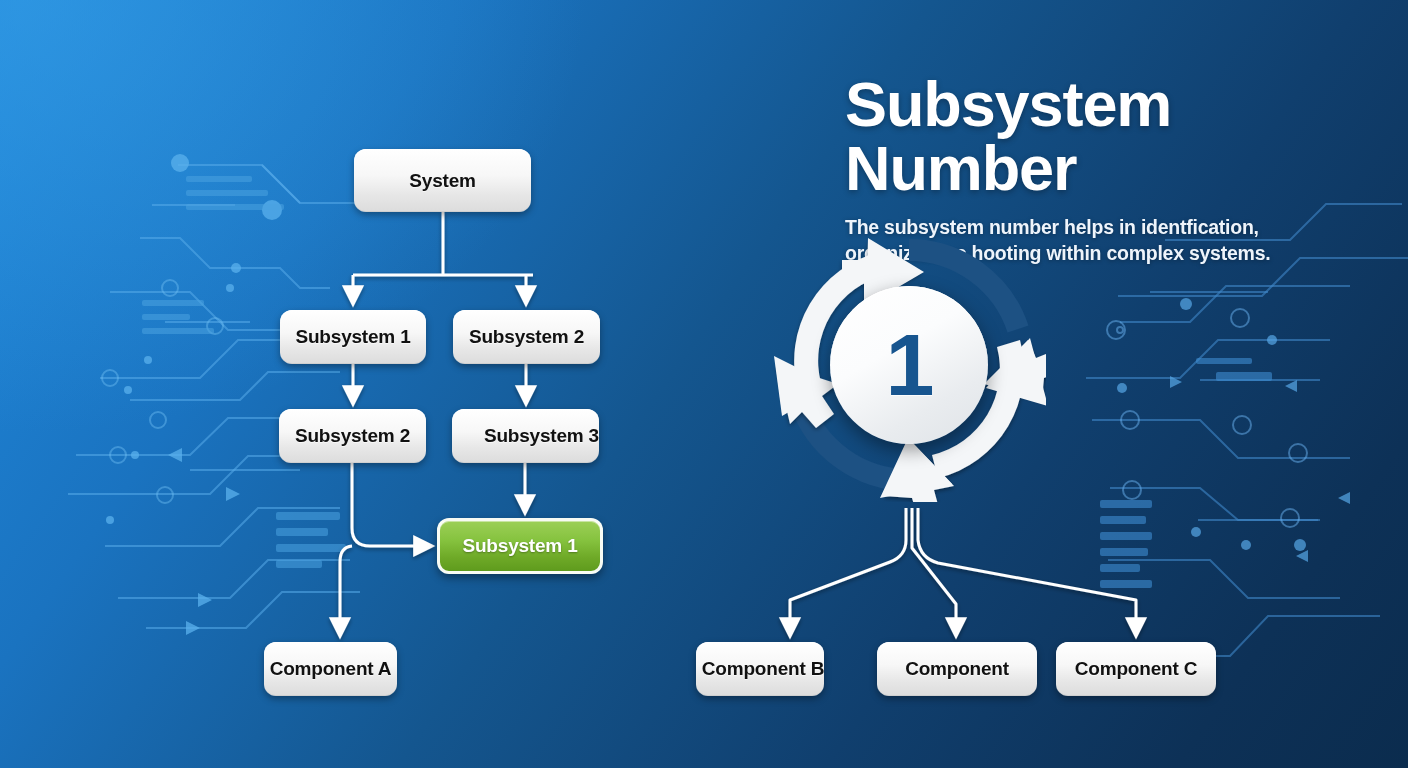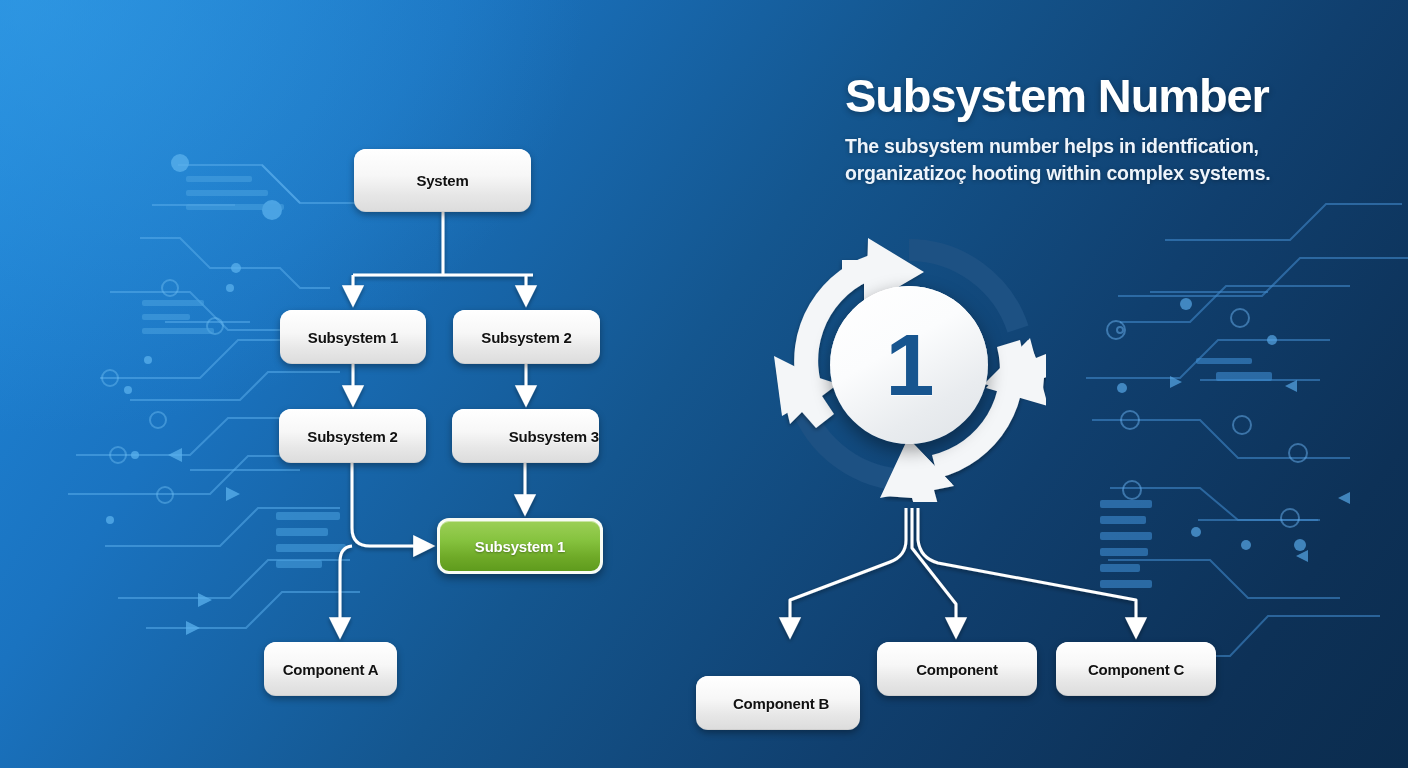--- a/index.html
+++ b/index.html
@@ -34,21 +34,21 @@
   }
 
   
   .node {
     position:absolute;
     display:flex; align-items:center; justify-content:center;
     border-radius:12px;
     background:linear-gradient(180deg,#ffffff 0%,#f7f7f7 42%,#e7e7e7 72%,#dcdcdc 100%);
     color:#111;
     font-weight:bold;
-    font-size:15px;
+    font-size:19px;
     letter-spacing:-0.2px;
     box-shadow:
       0 3px 7px rgba(0,0,0,0.34),
       0 1px 0 rgba(255,255,255,0.9) inset,
       0 -1px 0 rgba(0,0,0,0.06) inset;
     text-shadow:0 1px 0 rgba(255,255,255,0.65);
     white-space:nowrap;
   }
   .node.green {
     background:linear-gradient(180deg,#9ccf57 0%,#86c33f 38%,#6faa28 72%,#5f9b1d 100%);
@@ -60,21 +60,21 @@
       0 1px 0 rgba(255,255,255,0.45) inset;
   }
 
   
   .headline {
     position:absolute;
     left:845px; top:72px;
     width:520px;
   }
   .headline h1 {
-    font-size:47px;
+    font-size:63px;
     line-height:1.02;
     font-weight:bold;
     color:#ffffff;
     letter-spacing:-1.1px;
     text-shadow:0 2px 6px rgba(0,0,0,0.32);
   }
   .headline p {
     margin-top:13px;
     font-size:19.5px;
     line-height:1.38;
@@ -314,21 +314,21 @@
   </div>
 
   <div class="node green" style="left:437px; top:518px; width:166px; height:56px;">
     <span>Subsystem 1</span>
   </div>
 
   <div class="node" style="left:264px; top:642px; width:133px; height:54px;">
     <span>Component A</span>
   </div>
 
-  <div class="node" style="left:696px; top:676px; width:164px; height:54px;padding-left:6px;">
+  <div class="node" style="left:696px; top:642px; width:128px; height:54px;padding-left:6px;">
     <span>Component B</span>
   </div>
 
   <div class="node" style="left:877px; top:642px; width:160px; height:54px;">
     <span>Component</span>
   </div>
 
   <div class="node" style="left:1056px; top:642px; width:160px; height:54px;">
     <span>Component C</span>
   </div>

